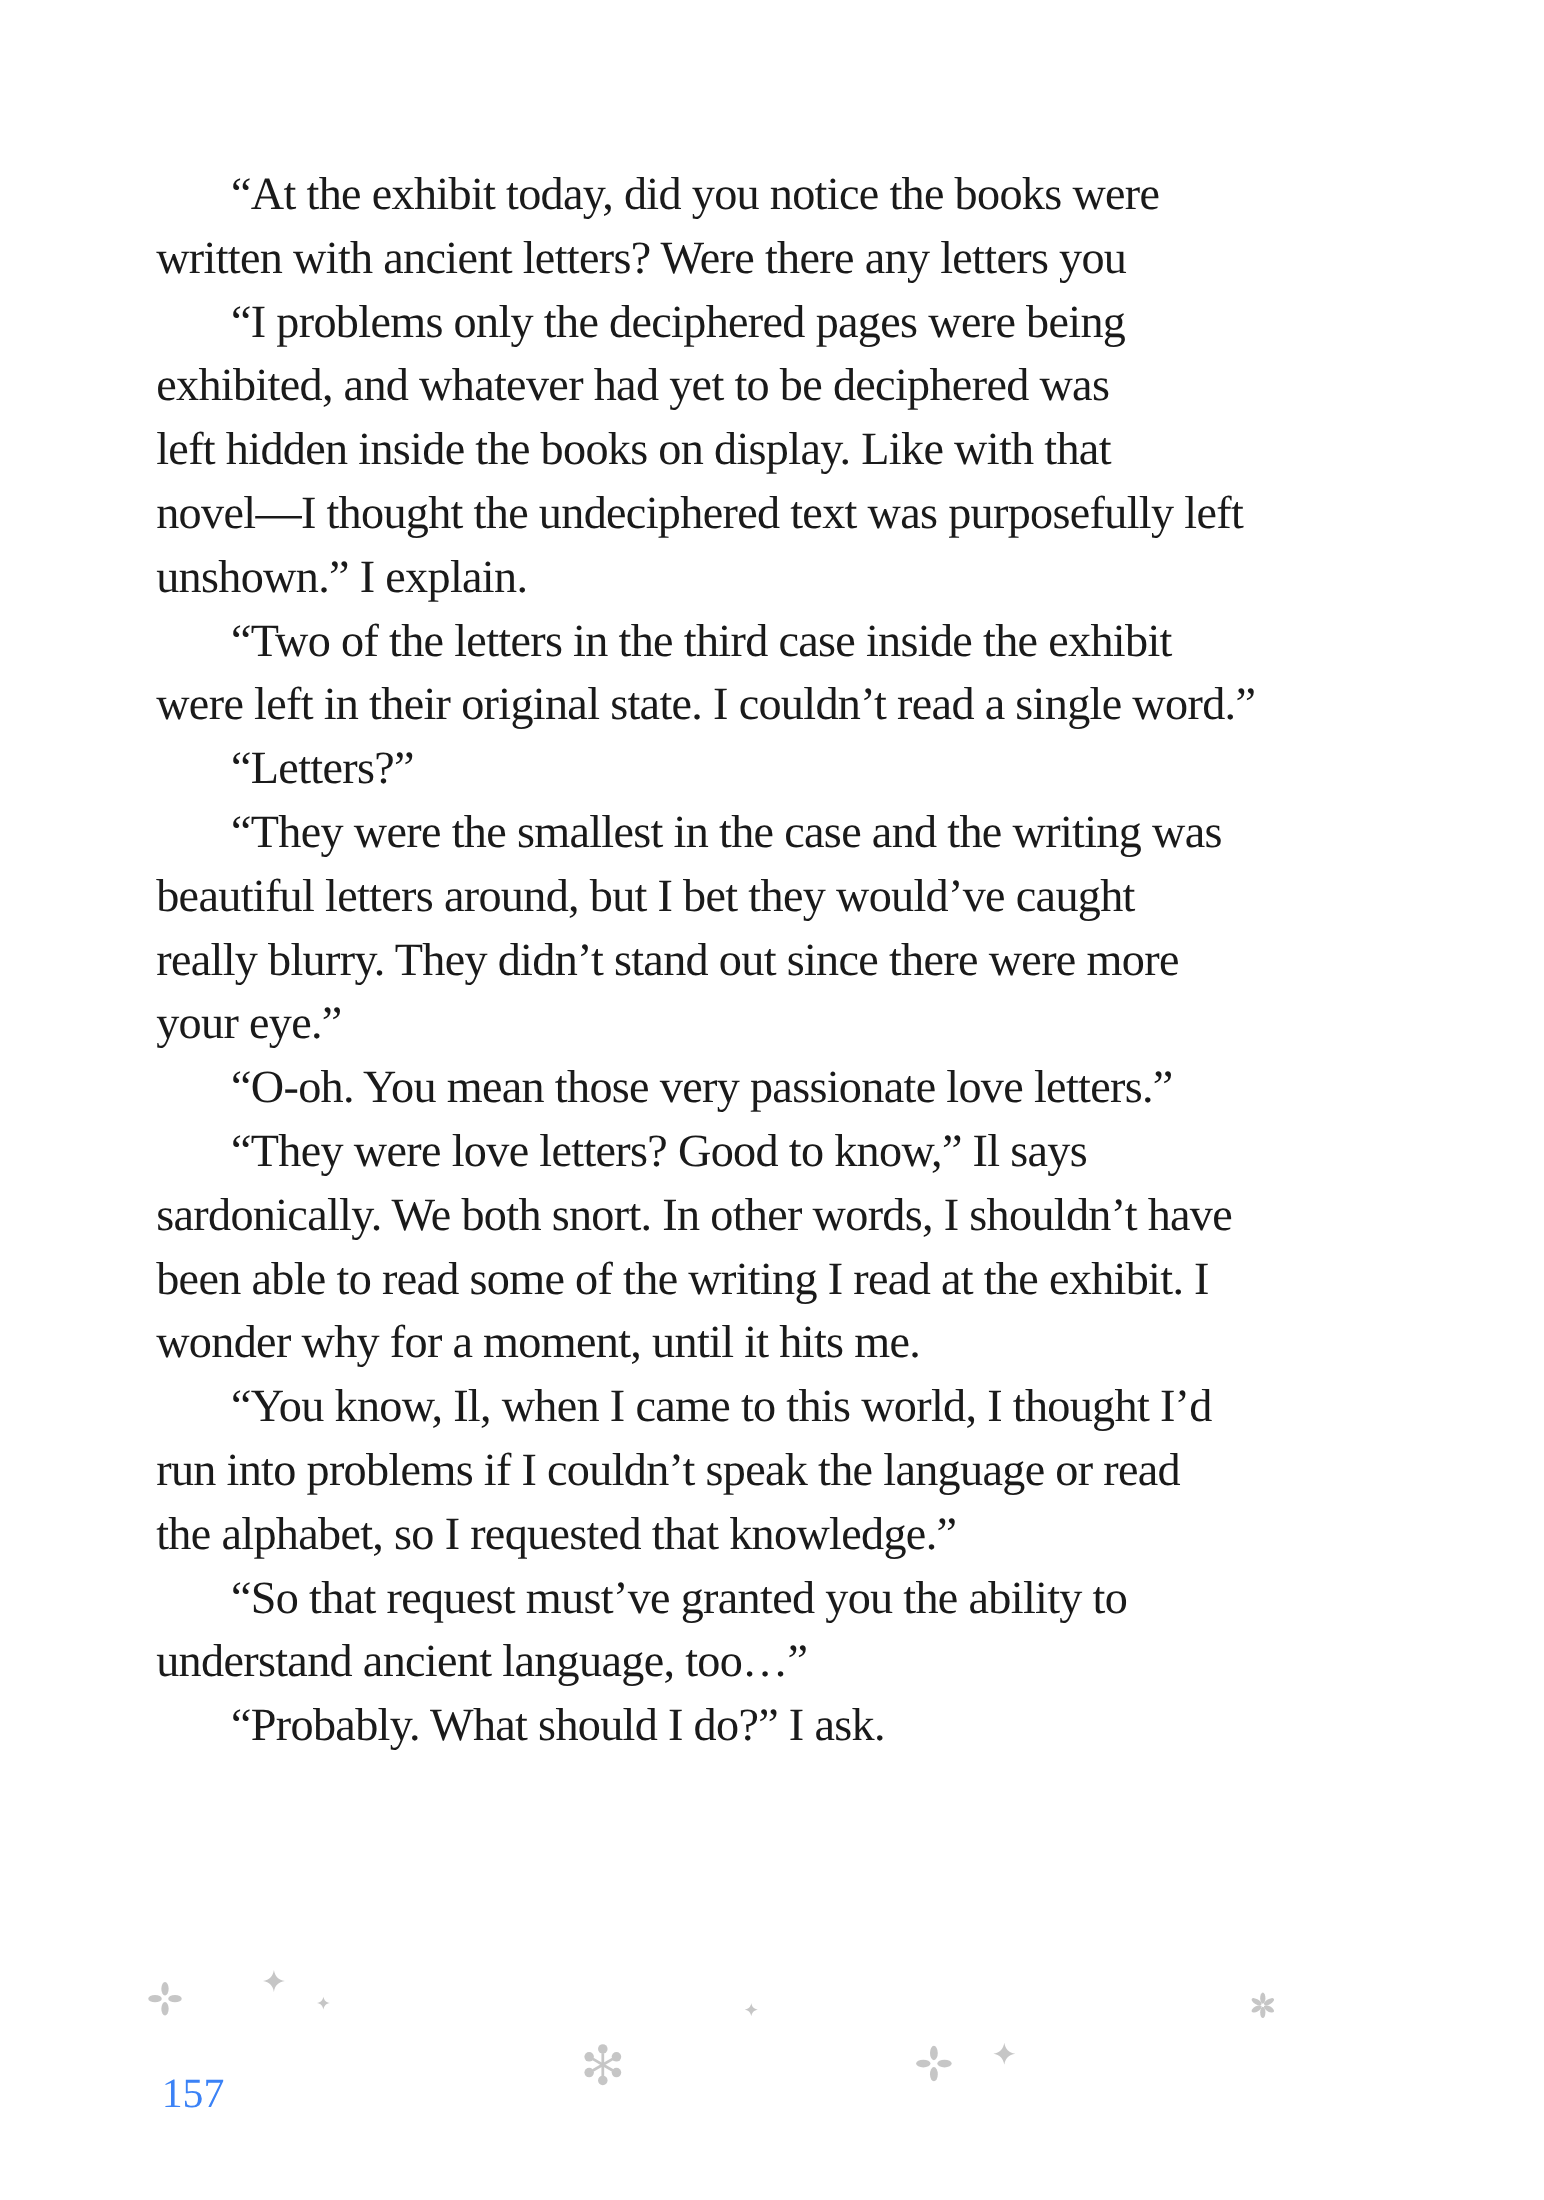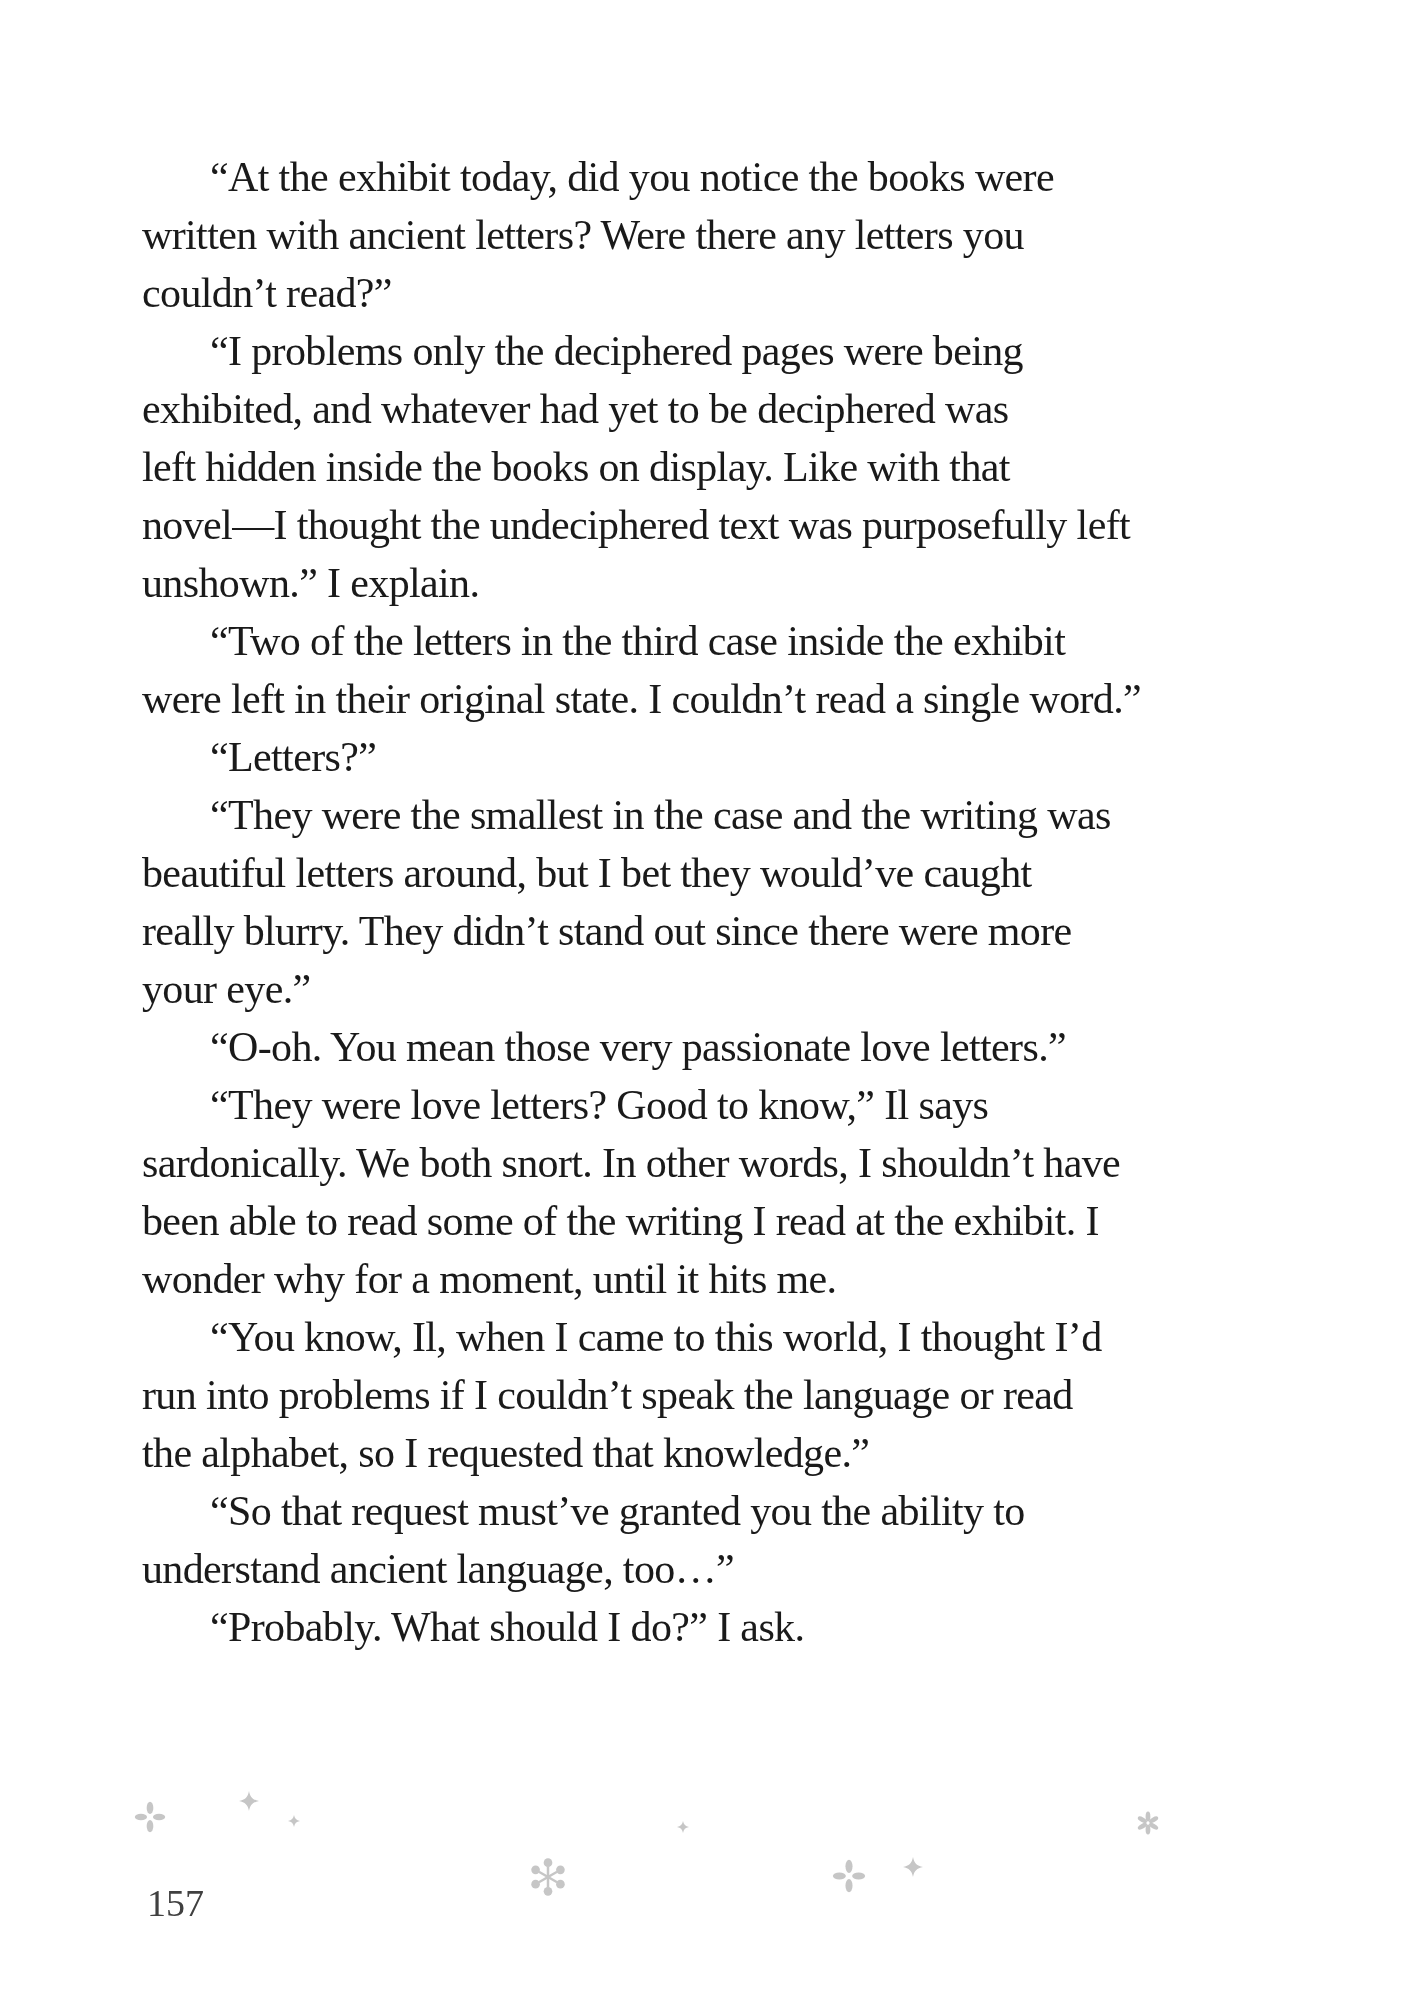--- a/index.html
+++ b/index.html
@@ -30,40 +30,39 @@
   }
   .text-line.indent {
     padding-left: 68px;
   }
   .page-number {
     position: absolute;
     left: 147px;
     top: 1884px;
     font-size: 38px;
     line-height: 38px;
-    color: #404040;
+    color: #3b82f6;
   }
   .ornament {
     position: absolute;
     display: block;
   }
   .ornament svg {
     display: block;
     width: 100%;
     height: 100%;
   }
 </style>
 </head>
 <body>
 
 <div class="page">
   <div class="text-block">
       <div class="text-line indent">“At the exhibit today, did you notice the books were</div>
       <div class="text-line">written with ancient letters? Were there any letters you</div>
-      <div class="text-line">couldn’t read?”</div>
       <div class="text-line indent">“I problems only the deciphered pages were being</div>
       <div class="text-line">exhibited, and whatever had yet to be deciphered was</div>
       <div class="text-line">left hidden inside the books on display. Like with that</div>
       <div class="text-line">novel—I thought the undeciphered text was purposefully left</div>
       <div class="text-line">unshown.” I explain.</div>
       <div class="text-line indent">“Two of the letters in the third case inside the exhibit</div>
       <div class="text-line">were left in their original state. I couldn’t read a single word.”</div>
       <div class="text-line indent">“Letters?”</div>
       <div class="text-line indent">“They were the smallest in the case and the writing was</div>
       <div class="text-line">beautiful letters around, but I bet they would’ve caught</div>

